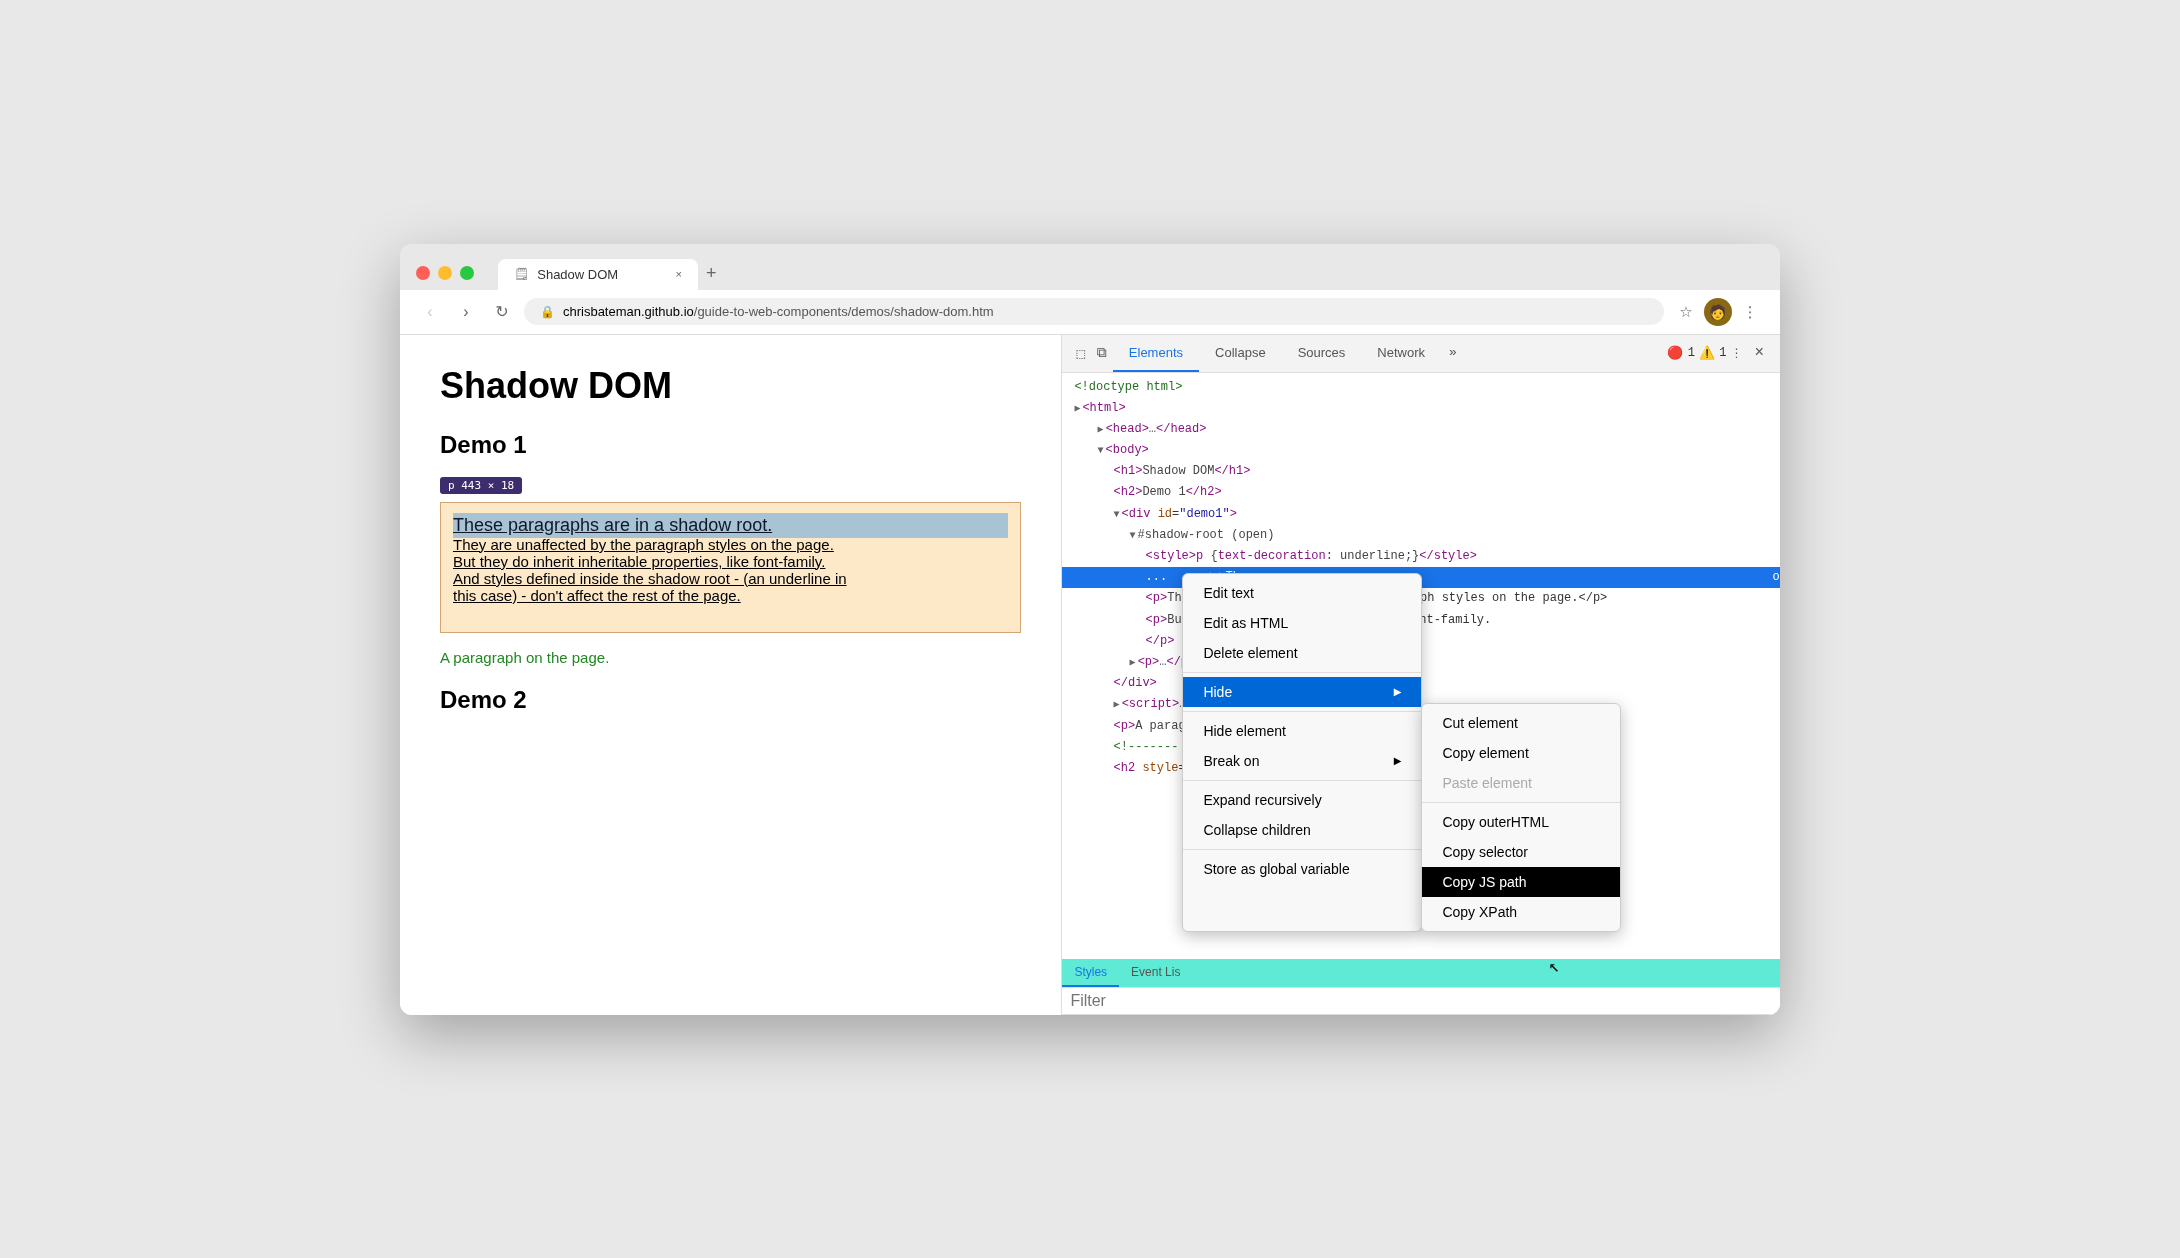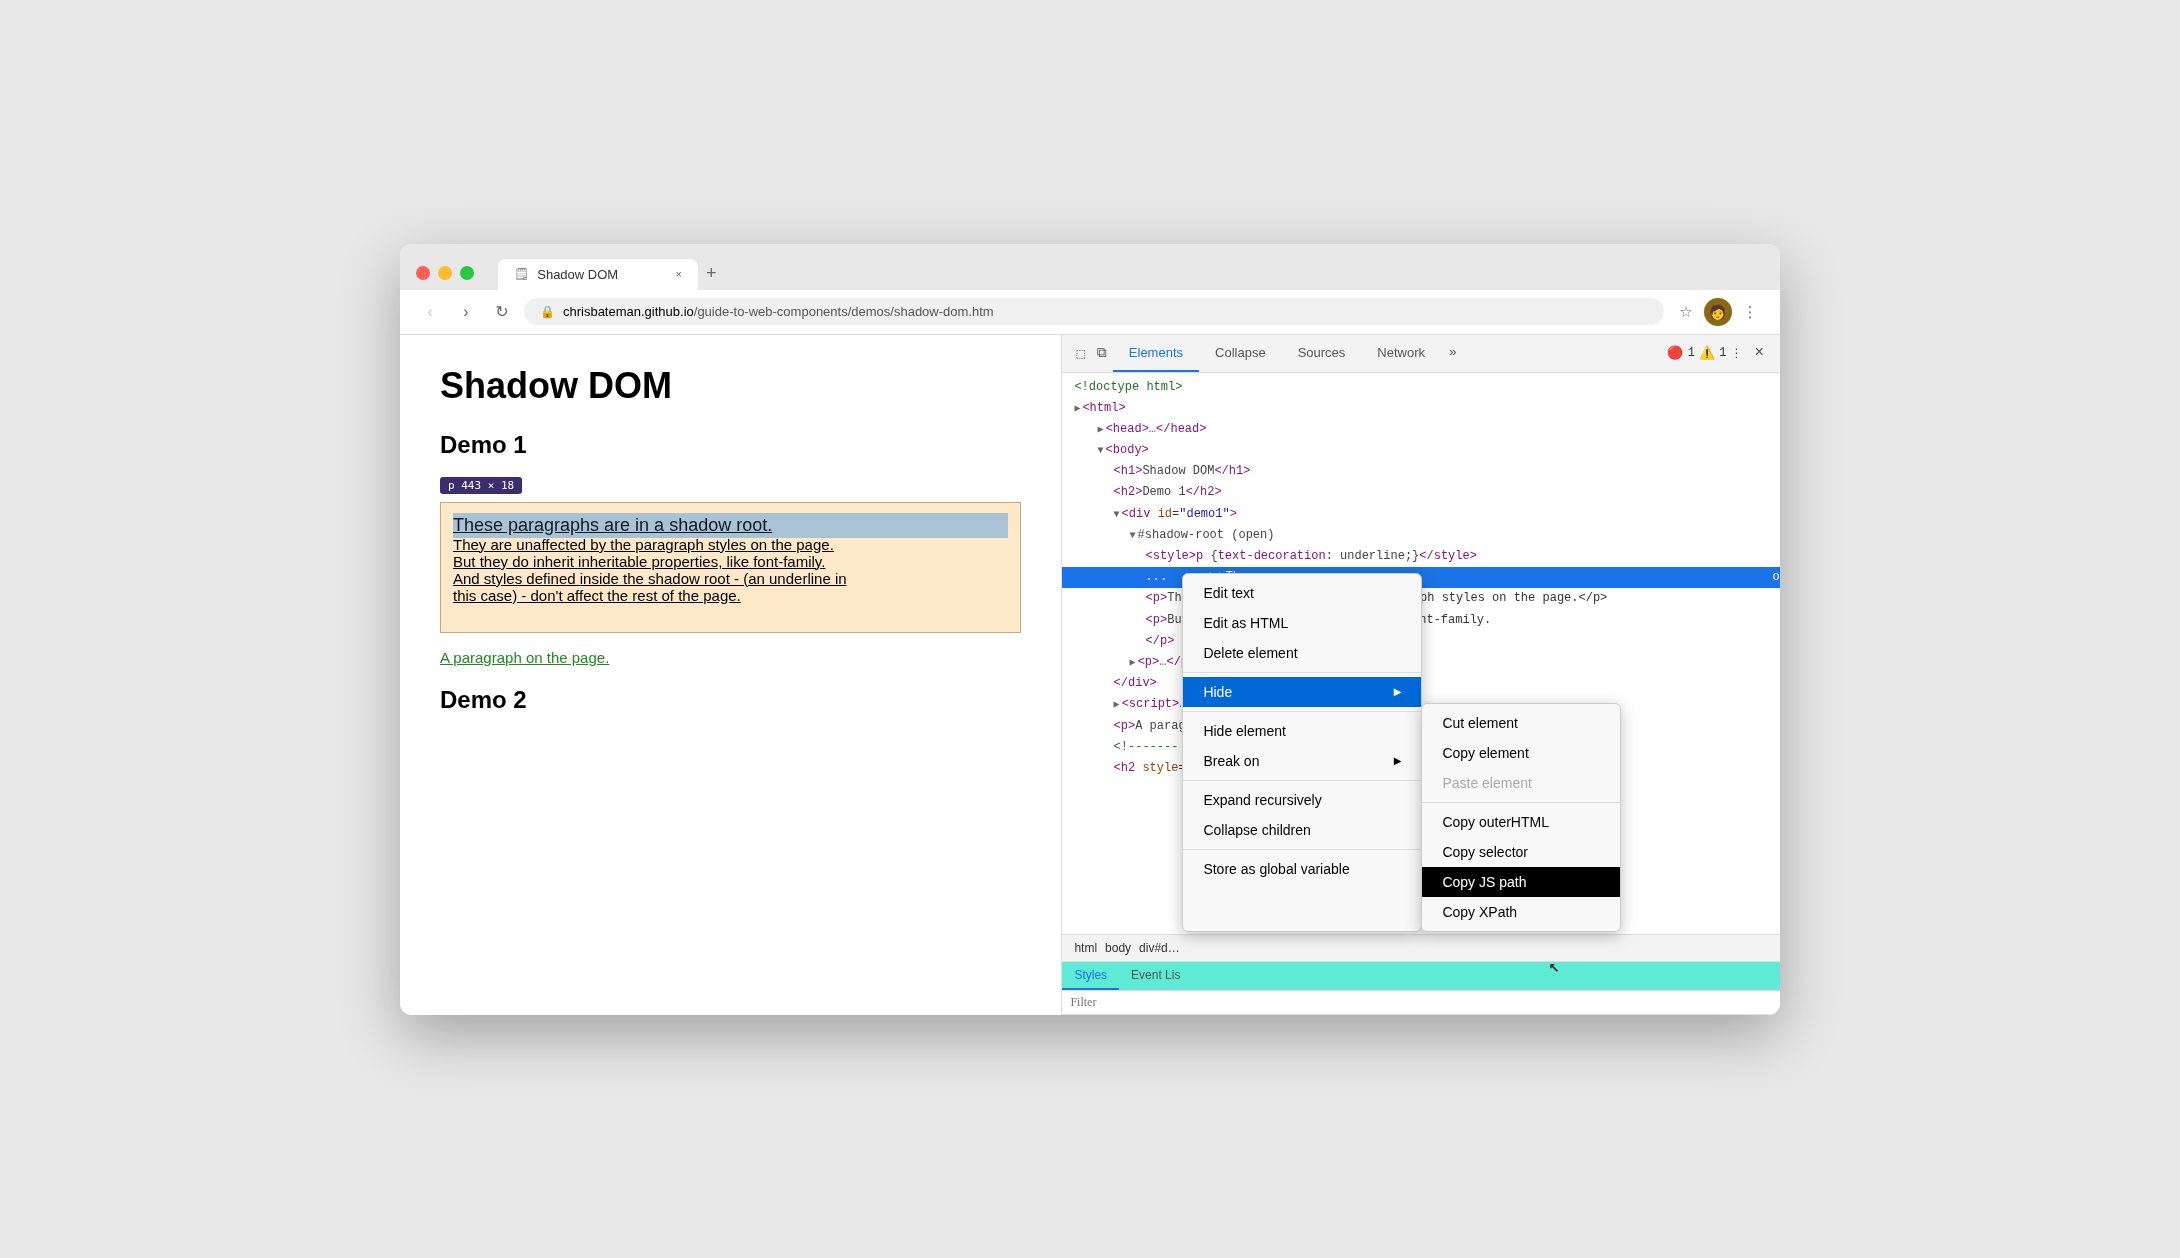--- a/index.html
+++ b/index.html
@@ -165,21 +165,20 @@
     .paragraph-multiline {
       font-size: 15px;
       color: #000;
       text-decoration: underline;
       margin-bottom: 16px;
     }
     .paragraph-green {
       font-size: 15px;
       color: #228822;
       margin-top: 8px;
-      text-decoration: underline;
     }
     .demo2-heading {
       font-size: 24px;
       font-weight: bold;
       margin-top: 20px;
     }
 
     
     .devtools-panel {
       flex: 1;
@@ -307,23 +306,23 @@
     .filter-bar {
       display: flex;
       align-items: center;
       padding: 4px 8px;
       border-bottom: 1px solid #ddd;
     }
     .filter-input {
       flex: 1;
       border: none;
       outline: none;
-      font-size: 12px;
+      font-size: 16px;
       background: transparent;
-      font-family: Liberation Serif, serif;
+      font-family: Liberation Sans, sans-serif;
     }
 
     
     .context-menu-overlay {
       position: absolute;
       top: 0; left: 0; right: 0; bottom: 0;
       pointer-events: none;
     }
     .context-menu-container {
       position: absolute;
@@ -554,27 +553,20 @@
           <div class="dom-line">
             <span class="indent" style="width:32px; display:inline-block;"></span>
             <span class="dom-comment">&lt;!-------</span>
           </div>
           <div class="dom-line">
             <span class="indent" style="width:32px; display:inline-block;"></span>
             <span class="tag">&lt;h2 </span><span class="attr-name">style</span>=<span class="attr-val">"</span>
           </div>
         </div>
 
-        <div class="breadcrumb-bar">
-          <span class="breadcrumb-item">html</span>
-          <span class="breadcrumb-sep"> </span>
-          <span class="breadcrumb-item">body</span>
-          <span class="breadcrumb-sep"> </span>
-          <span class="breadcrumb-item">div#d…</span>
-        </div>
 
         <div class="styles-tabs">
           <div class="styles-tab active">Styles</div>
           <div class="styles-tab">Event Lis</div>
         </div>
 
         <div class="filter-bar">
           <input class="filter-input" placeholder="Filter" style="">
         </div>
 

